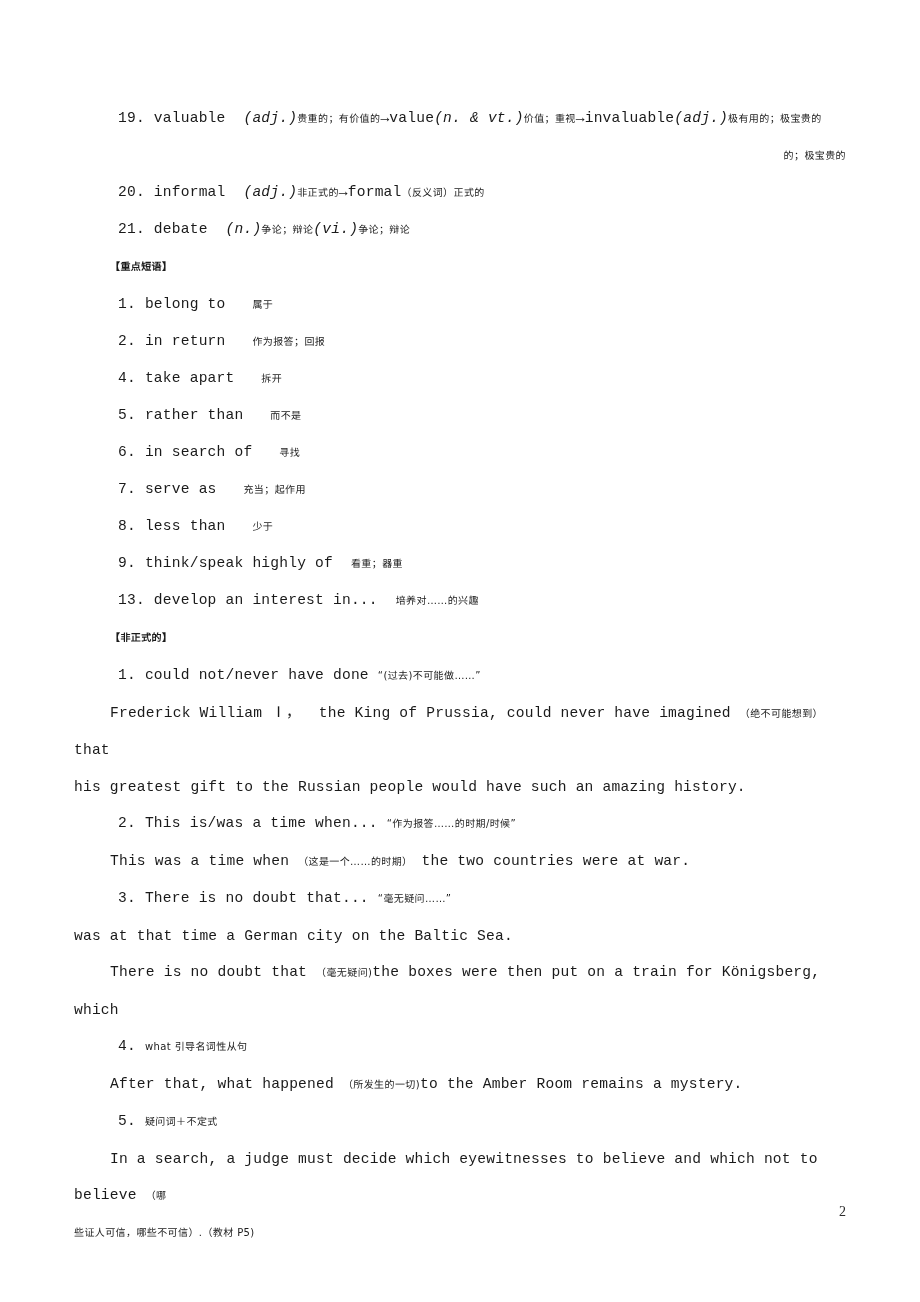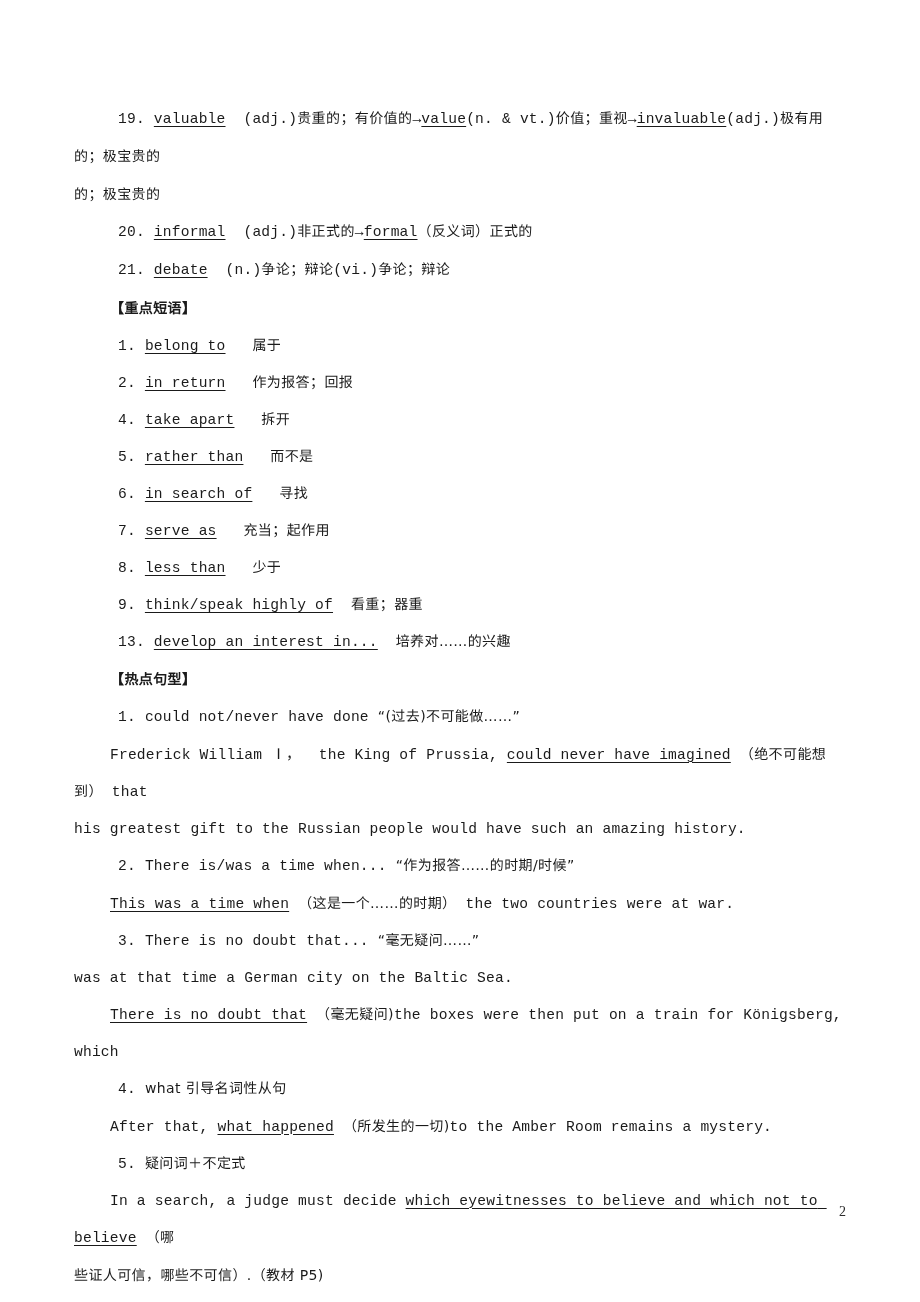--- a/index.html
+++ b/index.html
@@ -33,38 +33,39 @@
     white-space: pre-wrap;
     word-break: break-word;
   }
   
   .indent {
     text-indent: 44px;
   }
   
   .flush {
     text-indent: 0;
+    text-align: right;
   }
   .section-head {
     font-size: 15px;
     line-height: 38px;
     font-weight: 700;
     text-indent: 36px;
     font-family: "DejaVu Sans", "Liberation Sans", sans-serif;
   }
   .u {
-    text-decoration: underline;
     text-underline-offset: 2.5px;
     text-decoration-thickness: 1px;
   }
   .it {
+    font-style: italic;
   }
   .cn {
     font-family: "DejaVu Sans", "Liberation Sans", sans-serif;
-    font-size: 14px;
+    font-size: 10px;
     letter-spacing: 0.4px;
   }
 
   
   .vocab .line { line-height: 37px; }
 
   
   .phrase .line { line-height: 36px; }
 
   
@@ -119,29 +120,29 @@
       <div class="line indent"><span>8.</span> <span class="u">less than</span>   <span class="cn">少于</span></div>
 
       <div class="line indent"><span>9.</span> <span class="u">think/speak highly of</span>  <span class="cn">看重；器重</span></div>
 
       <div class="line indent"><span>13.</span> <span class="u">develop an interest in...</span>  <span class="cn">培养对……的兴趣</span></div>
 
     </div>
 
     <div class="pattern">
 
-      <div class="section-head cn">【热点句型】</div>
+      <div class="section-head cn">【非正式的】</div>
 
       <div class="line indent"><span>1.</span> <span>could not/never have done</span> <span class="cn">“(过去)不可能做……”</span></div>
 
       <div class="line example"><span>Frederick William Ⅰ，  the King of Prussia, </span><span class="u">could never have imagined</span> <span class="cn">（绝不可能想到）</span><span> that</span></div>
 
       <div class="line example wrap">his greatest gift to the Russian people would have such an amazing history.</div>
 
-      <div class="line indent"><span>2.</span> <span>There is/was a time when...</span> <span class="cn">“作为报答……的时期/时候”</span></div>
+      <div class="line indent"><span>2.</span> <span>This is/was a time when...</span> <span class="cn">“作为报答……的时期/时候”</span></div>
 
       <div class="line example"><span class="u">This was a time when</span> <span class="cn">（这是一个……的时期）</span><span> the two countries were at war.</span></div>
 
       <div class="line indent"><span>3.</span> <span>There is no doubt that...</span> <span class="cn">“毫无疑问……”</span></div>
 
       <div class="line example wrap">was at that time a German city on the Baltic Sea.</div>
 
       <div class="line example"><span class="u">There is no doubt that</span> <span class="cn">（毫无疑问)</span><span>the boxes were then put on a train for Königsberg, which</span></div>
 
       <div class="line indent"><span>4.</span> <span class="cn">what 引导名词性从句</span></div>

